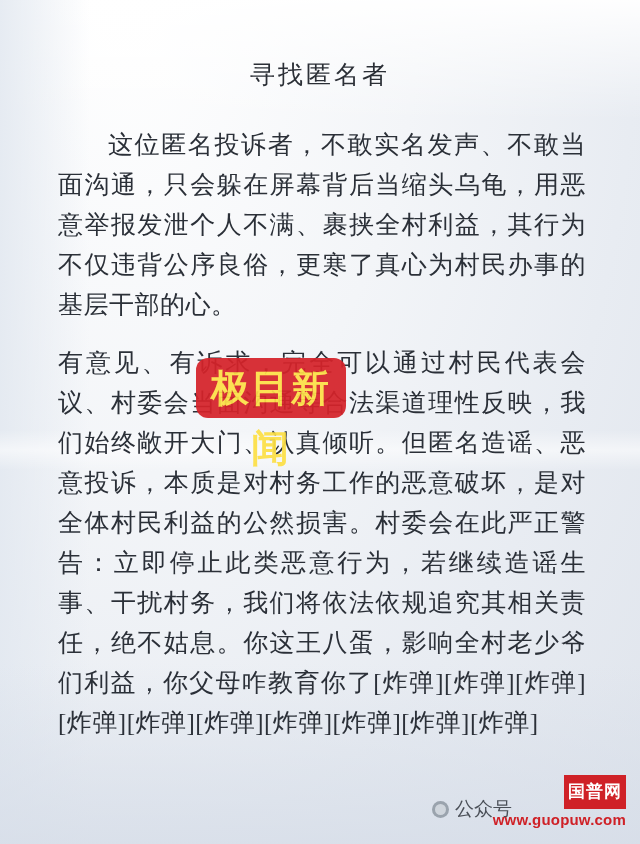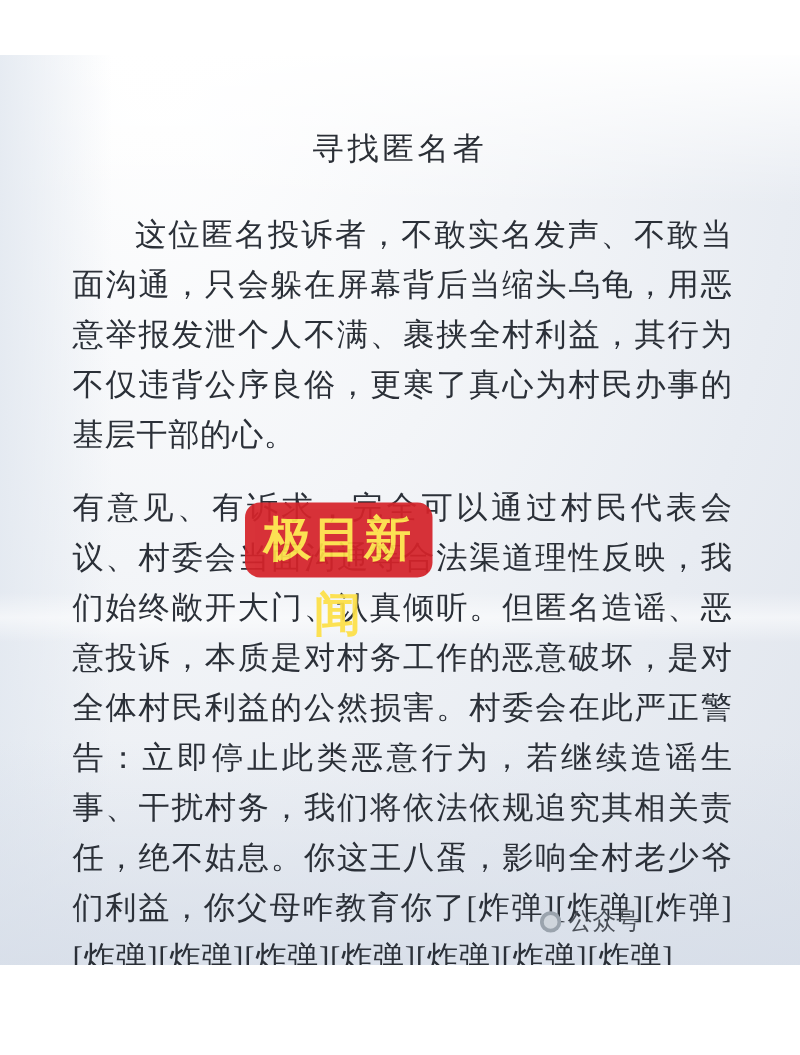--- a/index.html
+++ b/index.html
@@ -10,25 +10,24 @@
   body {
     width: 640px;
     height: 844px;
     font-family: "Liberation Serif", "DejaVu Serif", serif;
     overflow: hidden;
   }
 
   #page {
     position: relative;
     width: 640px;
-    height: 728px;
+    height: 844px;
     background:
       radial-gradient(ellipse at 20% 0%, #ffffff 0%, #f3f5f8 40%, #e8ecf2 70%, #dfe4ec 100%);
     overflow: hidden;
-    margin-top: 44px;
   }
 
   
   #paper-shade-top {
     position: absolute;
     left: 0; top: 0; width: 640px; height: 120px;
     background: linear-gradient(180deg, rgba(255,255,255,0.95) 0%, rgba(255,255,255,0.0) 100%);
     pointer-events: none;
   }
   #paper-shade-left {
@@ -174,14 +173,18 @@
     <p class="para">有意见、有诉求，完全可以通过村民代表会议、村委会当面沟通等合法渠道理性反映，我们始终敞开大门、认真倾听。但匿名造谣、恶意投诉，本质是对村务工作的恶意破坏，是对全体村民利益的公然损害。村委会在此严正警告：立即停止此类恶意行为，若继续造谣生事、干扰村务，我们将依法依规追究其相关责任，绝不姑息。你这王八蛋，影响全村老少爷们利益，你父母咋教育你了[炸弹][炸弹][炸弹][炸弹][炸弹][炸弹][炸弹][炸弹][炸弹][炸弹]</p>
   </div>
 
   <div id="watermark">极目新闻</div>
 
   <div id="account-line">
     <span id="account-avatar"></span>
     <span>公众号</span>
   </div>
 
+  <div id="site-badge">
+    <span id="site-badge-logo">国普网</span>
+    <span id="site-badge-url">www.guopuw.com</span>
+  </div>
 
 </div>
 
 </body></html>

